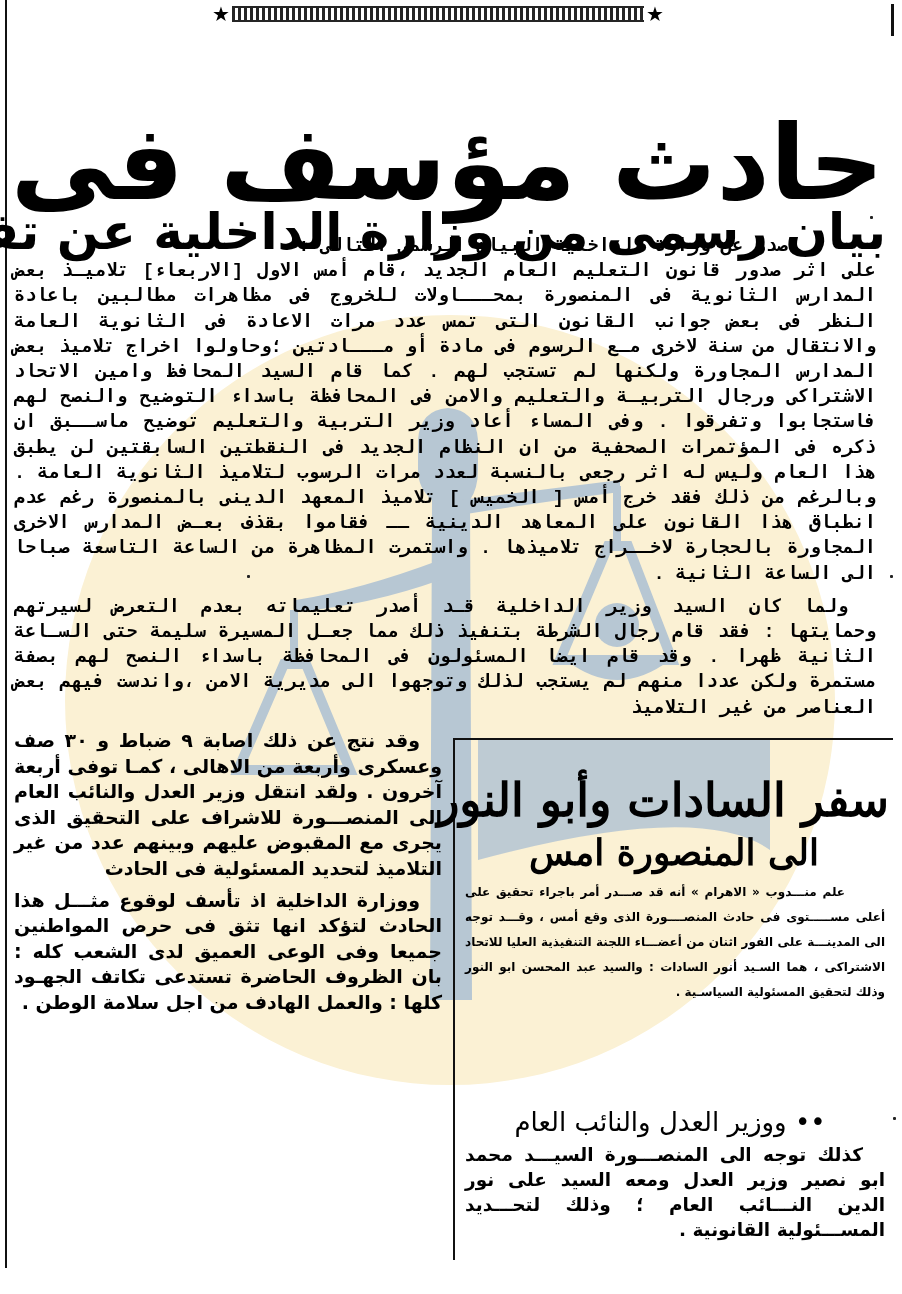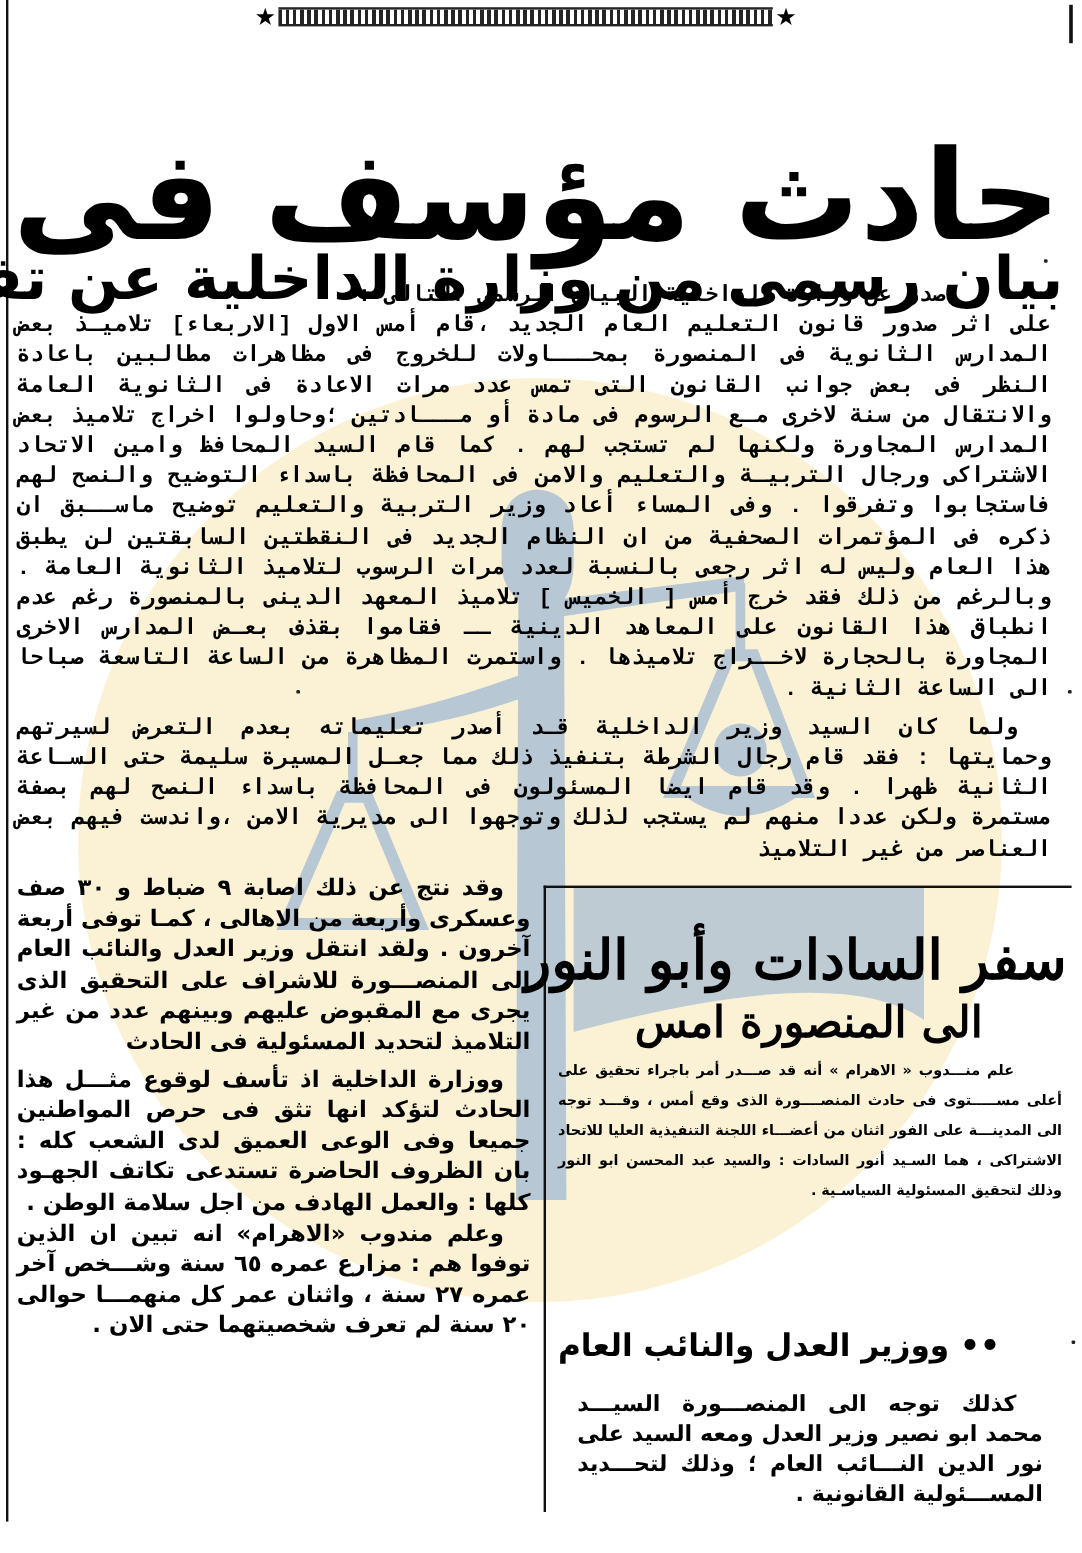--- a/index.html
+++ b/index.html
@@ -30,24 +30,24 @@
     .left-col { position:absolute; top:728px; left:14px; width:428px; font-size:19px; line-height:25.6px; }
     .left-col p { margin:0; text-indent:22px; }
     .left-col p.gap { margin-top:6px; }
     .box { position:absolute; top:738px; left:453px; width:438px; height:520px; border-left:2px solid #111; border-top:2px solid #111; }
     .box-title { position:absolute; top:30px; left:4px; width:430px; direction:rtl; text-align:left;
       font-family:"DejaVu Serif", serif; font-weight:bold; font-size:46px; line-height:60px; white-space:nowrap; letter-spacing:-1px; }
     .box-subtitle { position:absolute; top:92px; left:4px; width:430px; direction:rtl; text-align:center;
       font-family:"DejaVu Serif", serif; font-weight:bold; font-size:36px; line-height:40px; white-space:nowrap; }
     .box-body { position:absolute; top:140px; left:10px; width:420px; font-size:12px; line-height:25px; }
     .box-body p { margin:0; text-indent:40px; }
-    .box-subhead { position:absolute; top:364px; left:10px; width:410px; direction:rtl; text-align:left;
-      font-weight:bold; font-size:26px; line-height:36px; white-space:nowrap; }
+    .box-subhead { position:absolute; top:364px; left:10px; width:410px; direction:rtl; text-align:center;
+      font-weight:normal; font-size:26px; line-height:36px; white-space:nowrap; }
     .box-body2 { position:absolute; top:402px; left:10px; width:420px; font-size:18.5px; line-height:25px; }
-    .box-body2 p { margin:16px; text-indent:22px; }
+    .box-body2 p { margin:0; text-indent:22px; }
     .speck { position:absolute; width:3px; height:3px; background:#222; border-radius:1px; }
   </style>
 </head>
 <body>
 
 <svg class="watermark" viewBox="0 0 902 1294" xmlns="http://www.w3.org/2000/svg">
   <circle cx="450" cy="700" r="385" fill="#fbf1d4"></circle>
 
   <path d="M418 440 Q420 410 448 408 Q476 410 478 440 L478 470 Q478 488 470 500 L472 1000 L430 1000 L432 500 Q418 488 418 470 Z" fill="#b7c7d3"></path>
 
@@ -83,21 +83,20 @@
 
   <div class="main-body text">
     <p class="indent" style="padding-right:60px;">صدر عن وزارة الداخلية البيان الرسمى التالى :</p>
     <p>على اثر صدور قانون التعليم العام الجديد ،قام أمس الاول [الاربعاء] تلاميـذ بعض المدارس الثانوية فى المنصورة بمحـــاولات للخروج فى مظاهرات مطالبين باعادة النظر فى بعض جوانب القانون التى تمس عدد مرات الاعادة فى الثانوية العامة والانتقال من سنة لاخرى مـع الرسوم فى مادة أو مـــادتين ؛وحاولوا اخراج تلاميذ بعض المدارس المجاورة ولكنها لم تستجب لهم . كما قام السيد المحافظ وامين الاتحاد الاشتراكى ورجال التربيـة والتعليم والامن فى المحافظة باسداء التوضيح والنصح لهم فاستجابوا وتفرقوا . وفى المساء أعاد وزير التربية والتعليم توضيح ماســبق ان ذكره فى المؤتمرات الصحفية من ان النظام الجديد فى النقطتين السابقتين لن يطبق هذا العام وليس له اثر رجعى بالنسبة لعدد مرات الرسوب لتلاميذ الثانوية العامة . وبالرغم من ذلك فقد خرج أمس [ الخميس ] تلاميذ المعهد الدينى بالمنصورة رغم عدم انطباق هذا القانون على المعاهد الدينية ــ فقاموا بقذف بعـض المدارس الاخرى المجاورة بالحجارة لاخــراج تلاميذها . واستمرت المظاهرة من الساعة التاسعة صباحا الى الساعة الثانية .</p>
     <p class="indent gap">ولما كان السيد وزير الداخلية قـد أصدر تعليماته بعدم التعرض لسيرتهم وحمايتها : فقد قام رجال الشرطة بتنفيذ ذلك مما جعـل المسيرة سليمة حتى السـاعة الثانية ظهرا . وقد قام ايضا المسئولون فى المحافظة باسداء النصح لهم بصفة مستمرة ولكن عددا منهم لم يستجب لذلك وتوجهوا الى مديرية الامن ،واندست فيهم بعض العناصر من غير التلاميذ</p>
   </div>
 
   <div class="left-col text">
     <p>وقد نتج عن ذلك اصابة ٩ ضباط و ٣٠ صف وعسكرى وأربعة من الاهالى ، كمـا توفى أربعة آخرون . ولقد انتقل وزير العدل والنائب العام الى المنصـــورة للاشراف على التحقيق الذى يجرى مع المقبوض عليهم وبينهم عدد من غير التلاميذ لتحديد المسئولية فى الحادث</p>
     <p class="gap">ووزارة الداخلية اذ تأسف لوقوع مثـــل هذا الحادث لتؤكد انها تثق فى حرص المواطنين جميعا وفى الوعى العميق لدى الشعب كله : بان الظروف الحاضرة تستدعى تكاتف الجهـود كلها : والعمل الهادف من اجل سلامة الوطن .</p>
-    <p>وعلم مندوب «الاهرام» انه تبين ان الذين توفوا هم : مزارع عمره ٦٥ سنة وشـــخص آخر عمره ٢٧ سنة ، واثنان عمر كل منهمـــا حوالى ٢٠ سنة لم تعرف شخصيتهما حتى الان .</p>
   </div>
 
   <div class="box">
     <div class="box-title">سفر السادات وأبو النور</div>
     <div class="box-subtitle">الى المنصورة امس</div>
     <div class="box-body text">
       <p>علم منـــدوب « الاهرام » أنه قد صـــدر أمر باجراء تحقيق على أعلى مســـــتوى فى حادث المنصــــورة الذى وقع أمس ، وقـــد توجه الى المدينـــة على الفور اثنان من أعضـــاء اللجنة التنفيذية العليا للاتحاد الاشتراكى ، هما السـيد أنور السادات : والسيد عبد المحسن ابو النور وذلك لتحقيق المسئولية السياسـية .</p>
     </div>
     <div class="box-subhead">•• ووزير العدل والنائب العام</div>
     <div class="box-body2 text">

